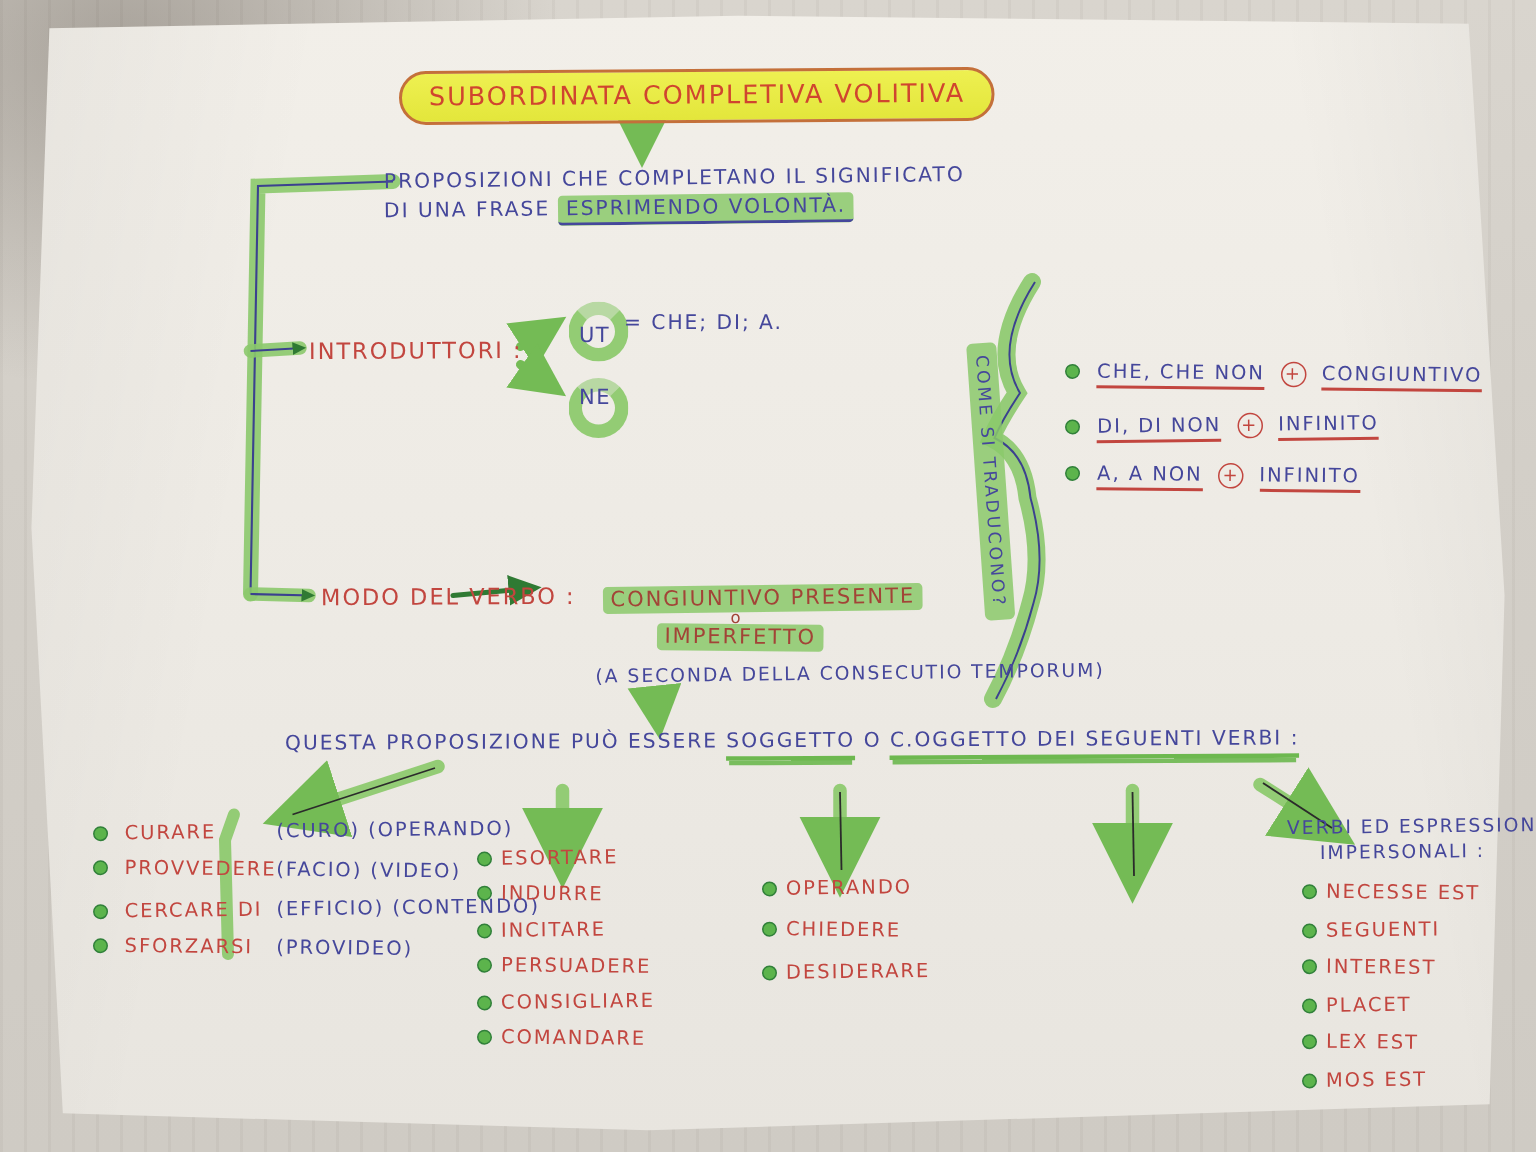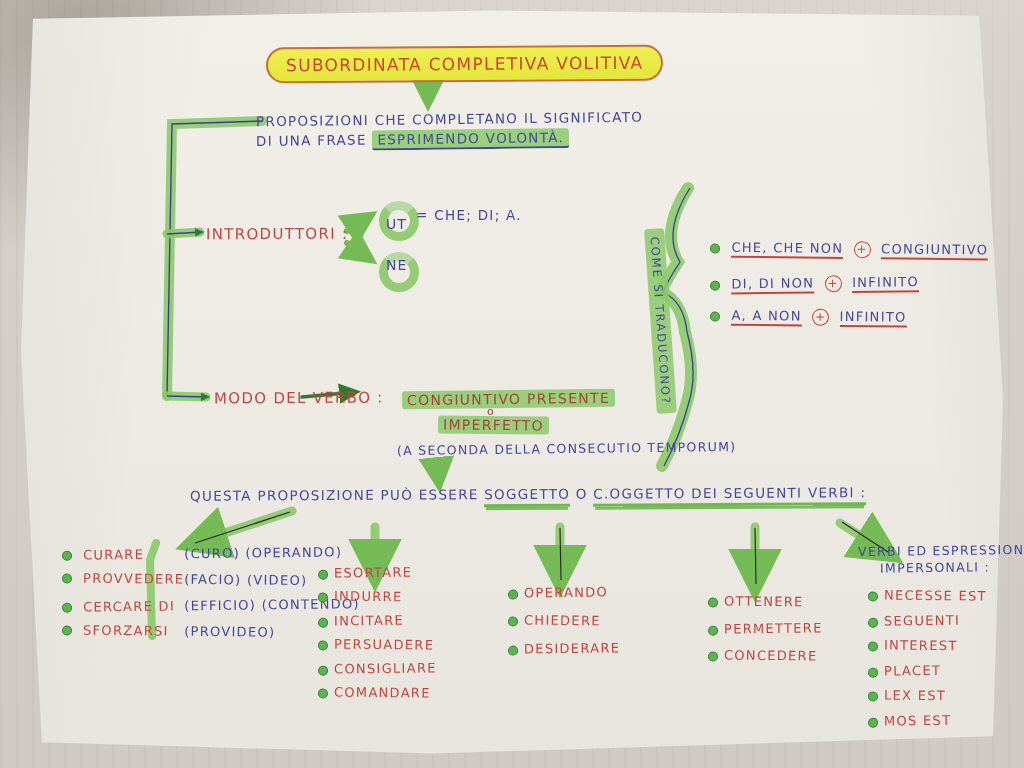--- a/index.html
+++ b/index.html
@@ -184,28 +184,20 @@
 
   <div class="abs" style="left:508px;top:585px;">
     <div class="list-item red hand r-a" style="font-size:13px;margin-bottom:13px;">
       <span class="dot"></span><span>OPERANDO</span></div>
     <div class="list-item red hand r-b" style="font-size:13px;margin-bottom:13px;">
       <span class="dot"></span><span>CHIEDERE</span></div>
     <div class="list-item red hand r-a" style="font-size:13px;">
       <span class="dot"></span><span>DESIDERARE</span></div>
   </div>
 
-  <div class="abs" style="left:708px;top:594px;">
-    <div class="list-item red hand r-b" style="font-size:13px;margin-bottom:12px;">
-      <span class="dot"></span><span>OTTENERE</span></div>
-    <div class="list-item red hand r-a" style="font-size:13px;margin-bottom:12px;">
-      <span class="dot"></span><span>PERMETTERE</span></div>
-    <div class="list-item red hand r-b" style="font-size:13px;">
-      <span class="dot"></span><span>CONCEDERE</span></div>
-  </div>
 
   <div class="abs blue hand r-a" style="left:858px;top:543px;font-size:12.5px;">VERBI ED ESPRESSIONI</div>
   <div class="abs blue hand r-a" style="left:880px;top:560px;font-size:12.5px;">IMPERSONALI :</div>
   <div class="abs" style="left:868px;top:588px;">
     <div class="list-item red hand r-b" style="font-size:13px;margin-bottom:10px;">
       <span class="dot"></span><span>NECESSE EST</span></div>
     <div class="list-item red hand r-a" style="font-size:13px;margin-bottom:10px;">
       <span class="dot"></span><span>SEGUENTI</span></div>
     <div class="list-item red hand r-b" style="font-size:13px;margin-bottom:10px;">
       <span class="dot"></span><span>INTEREST</span></div>

